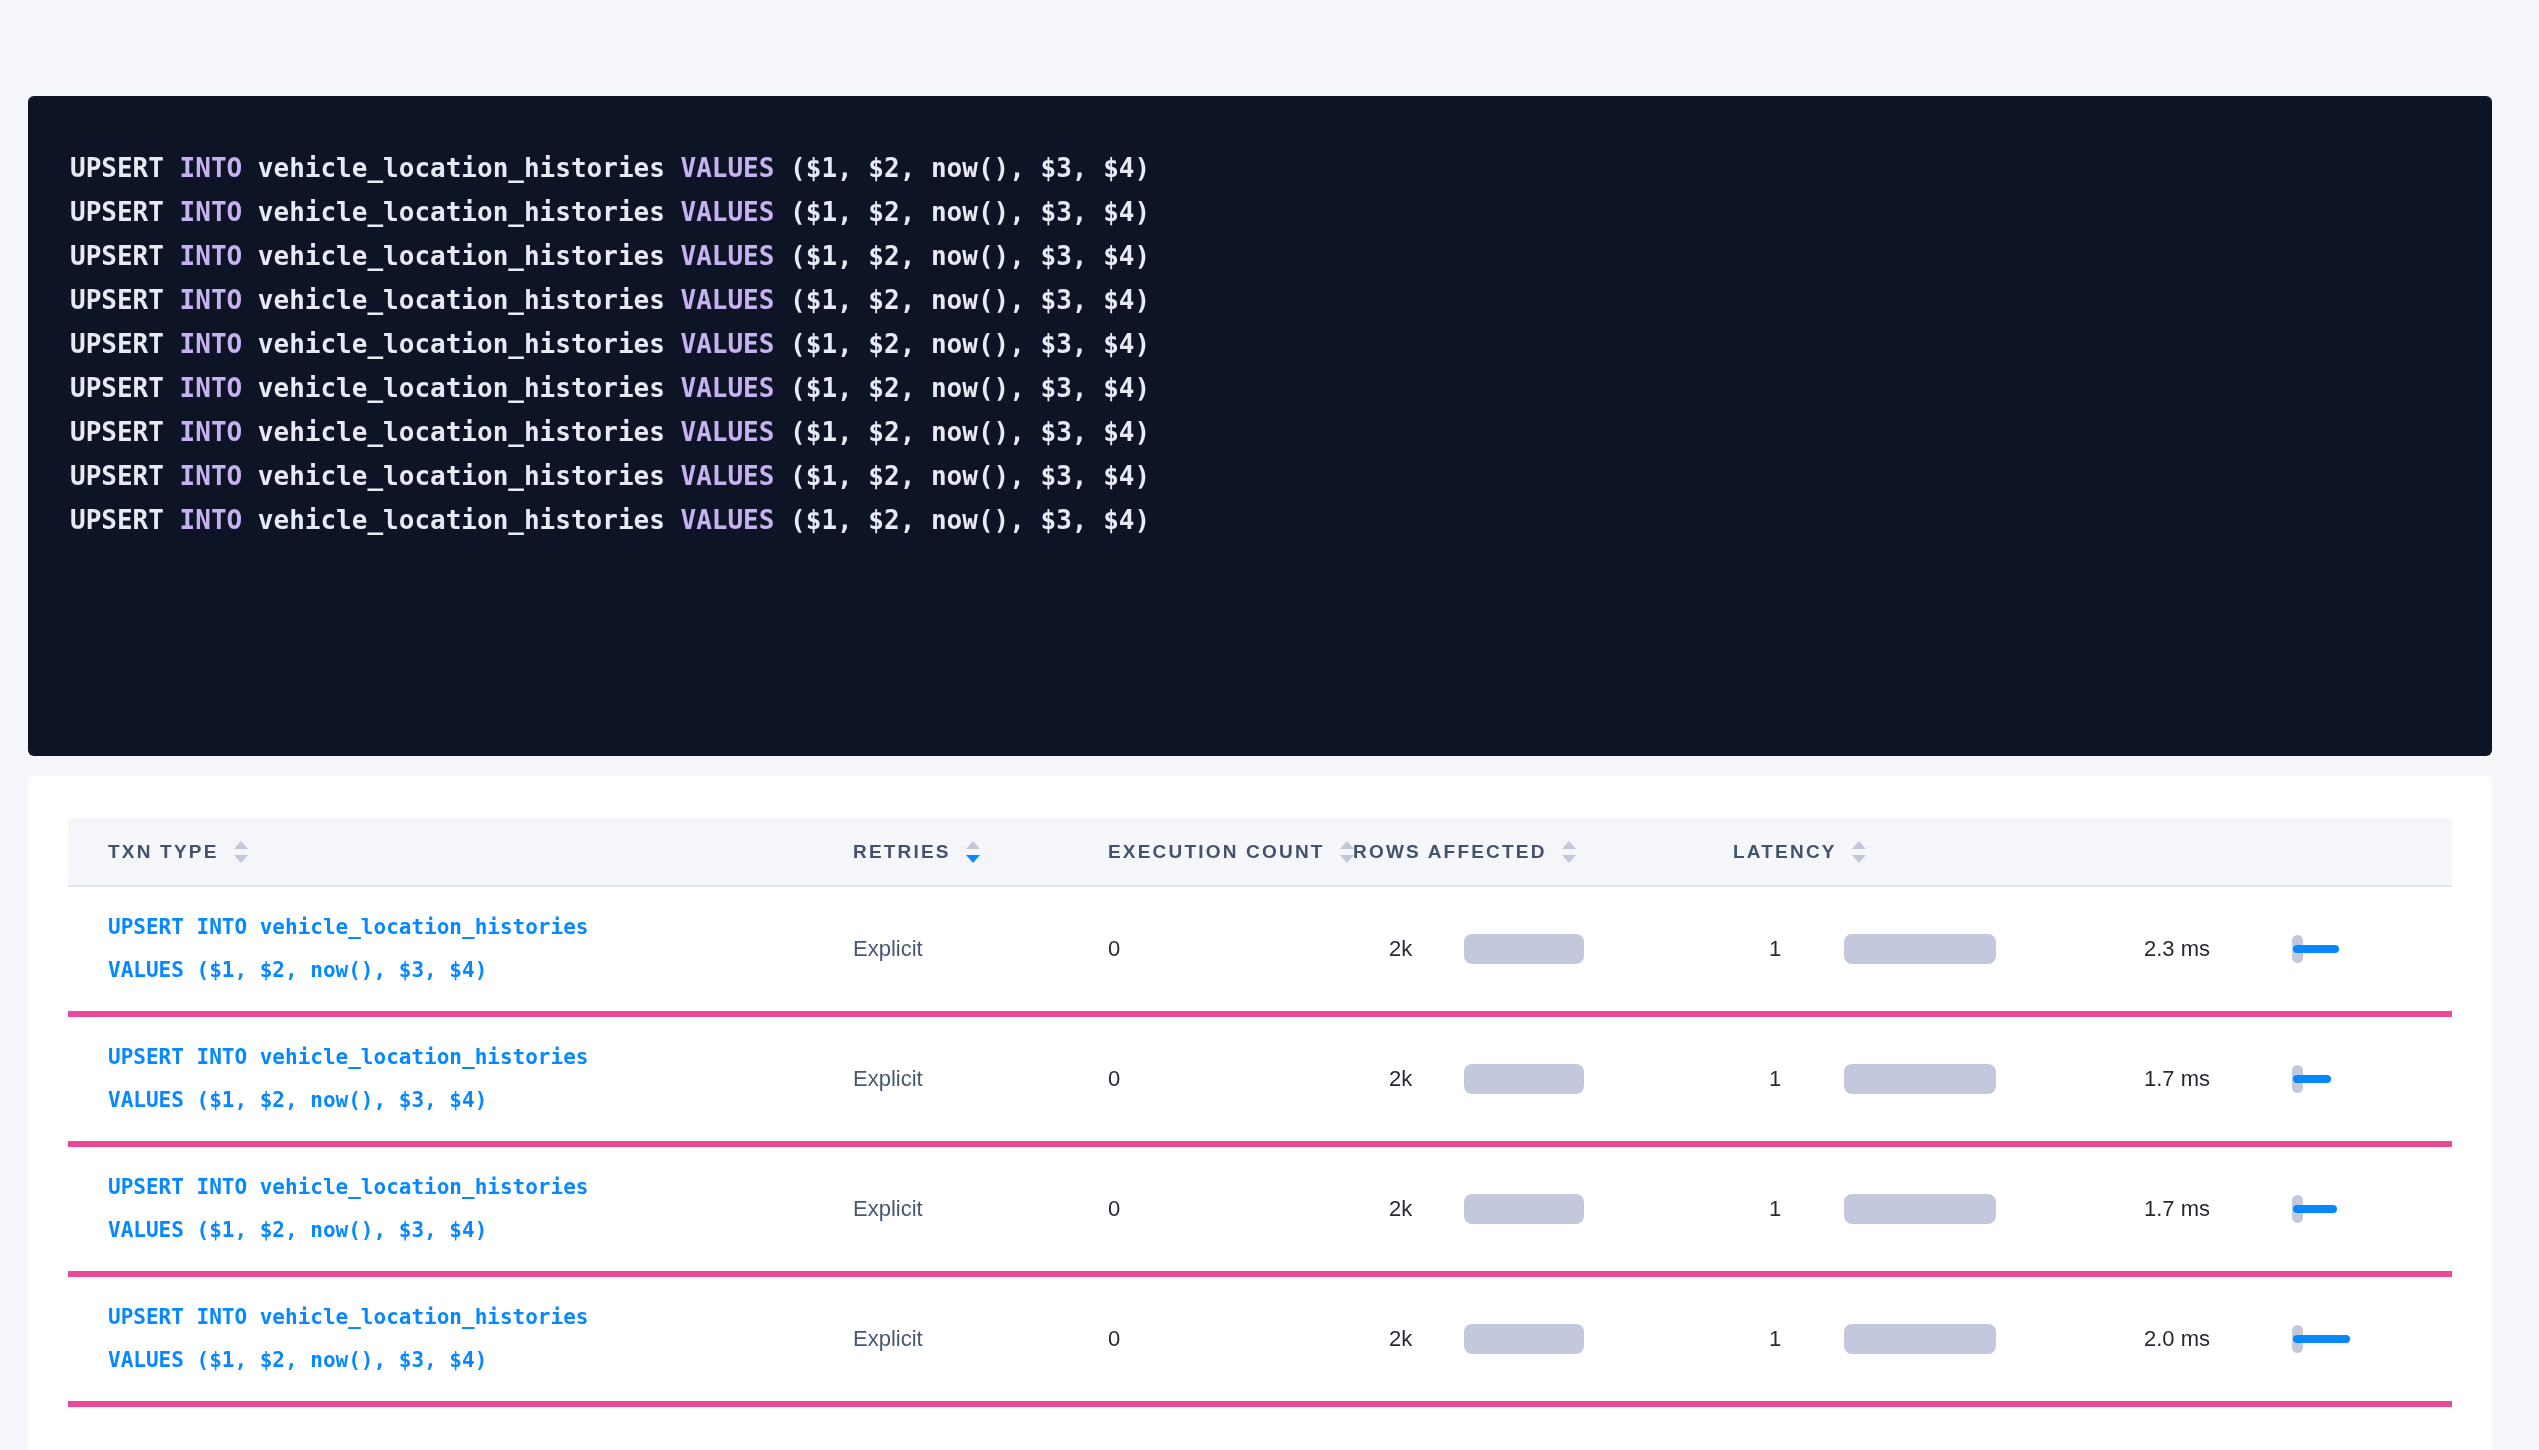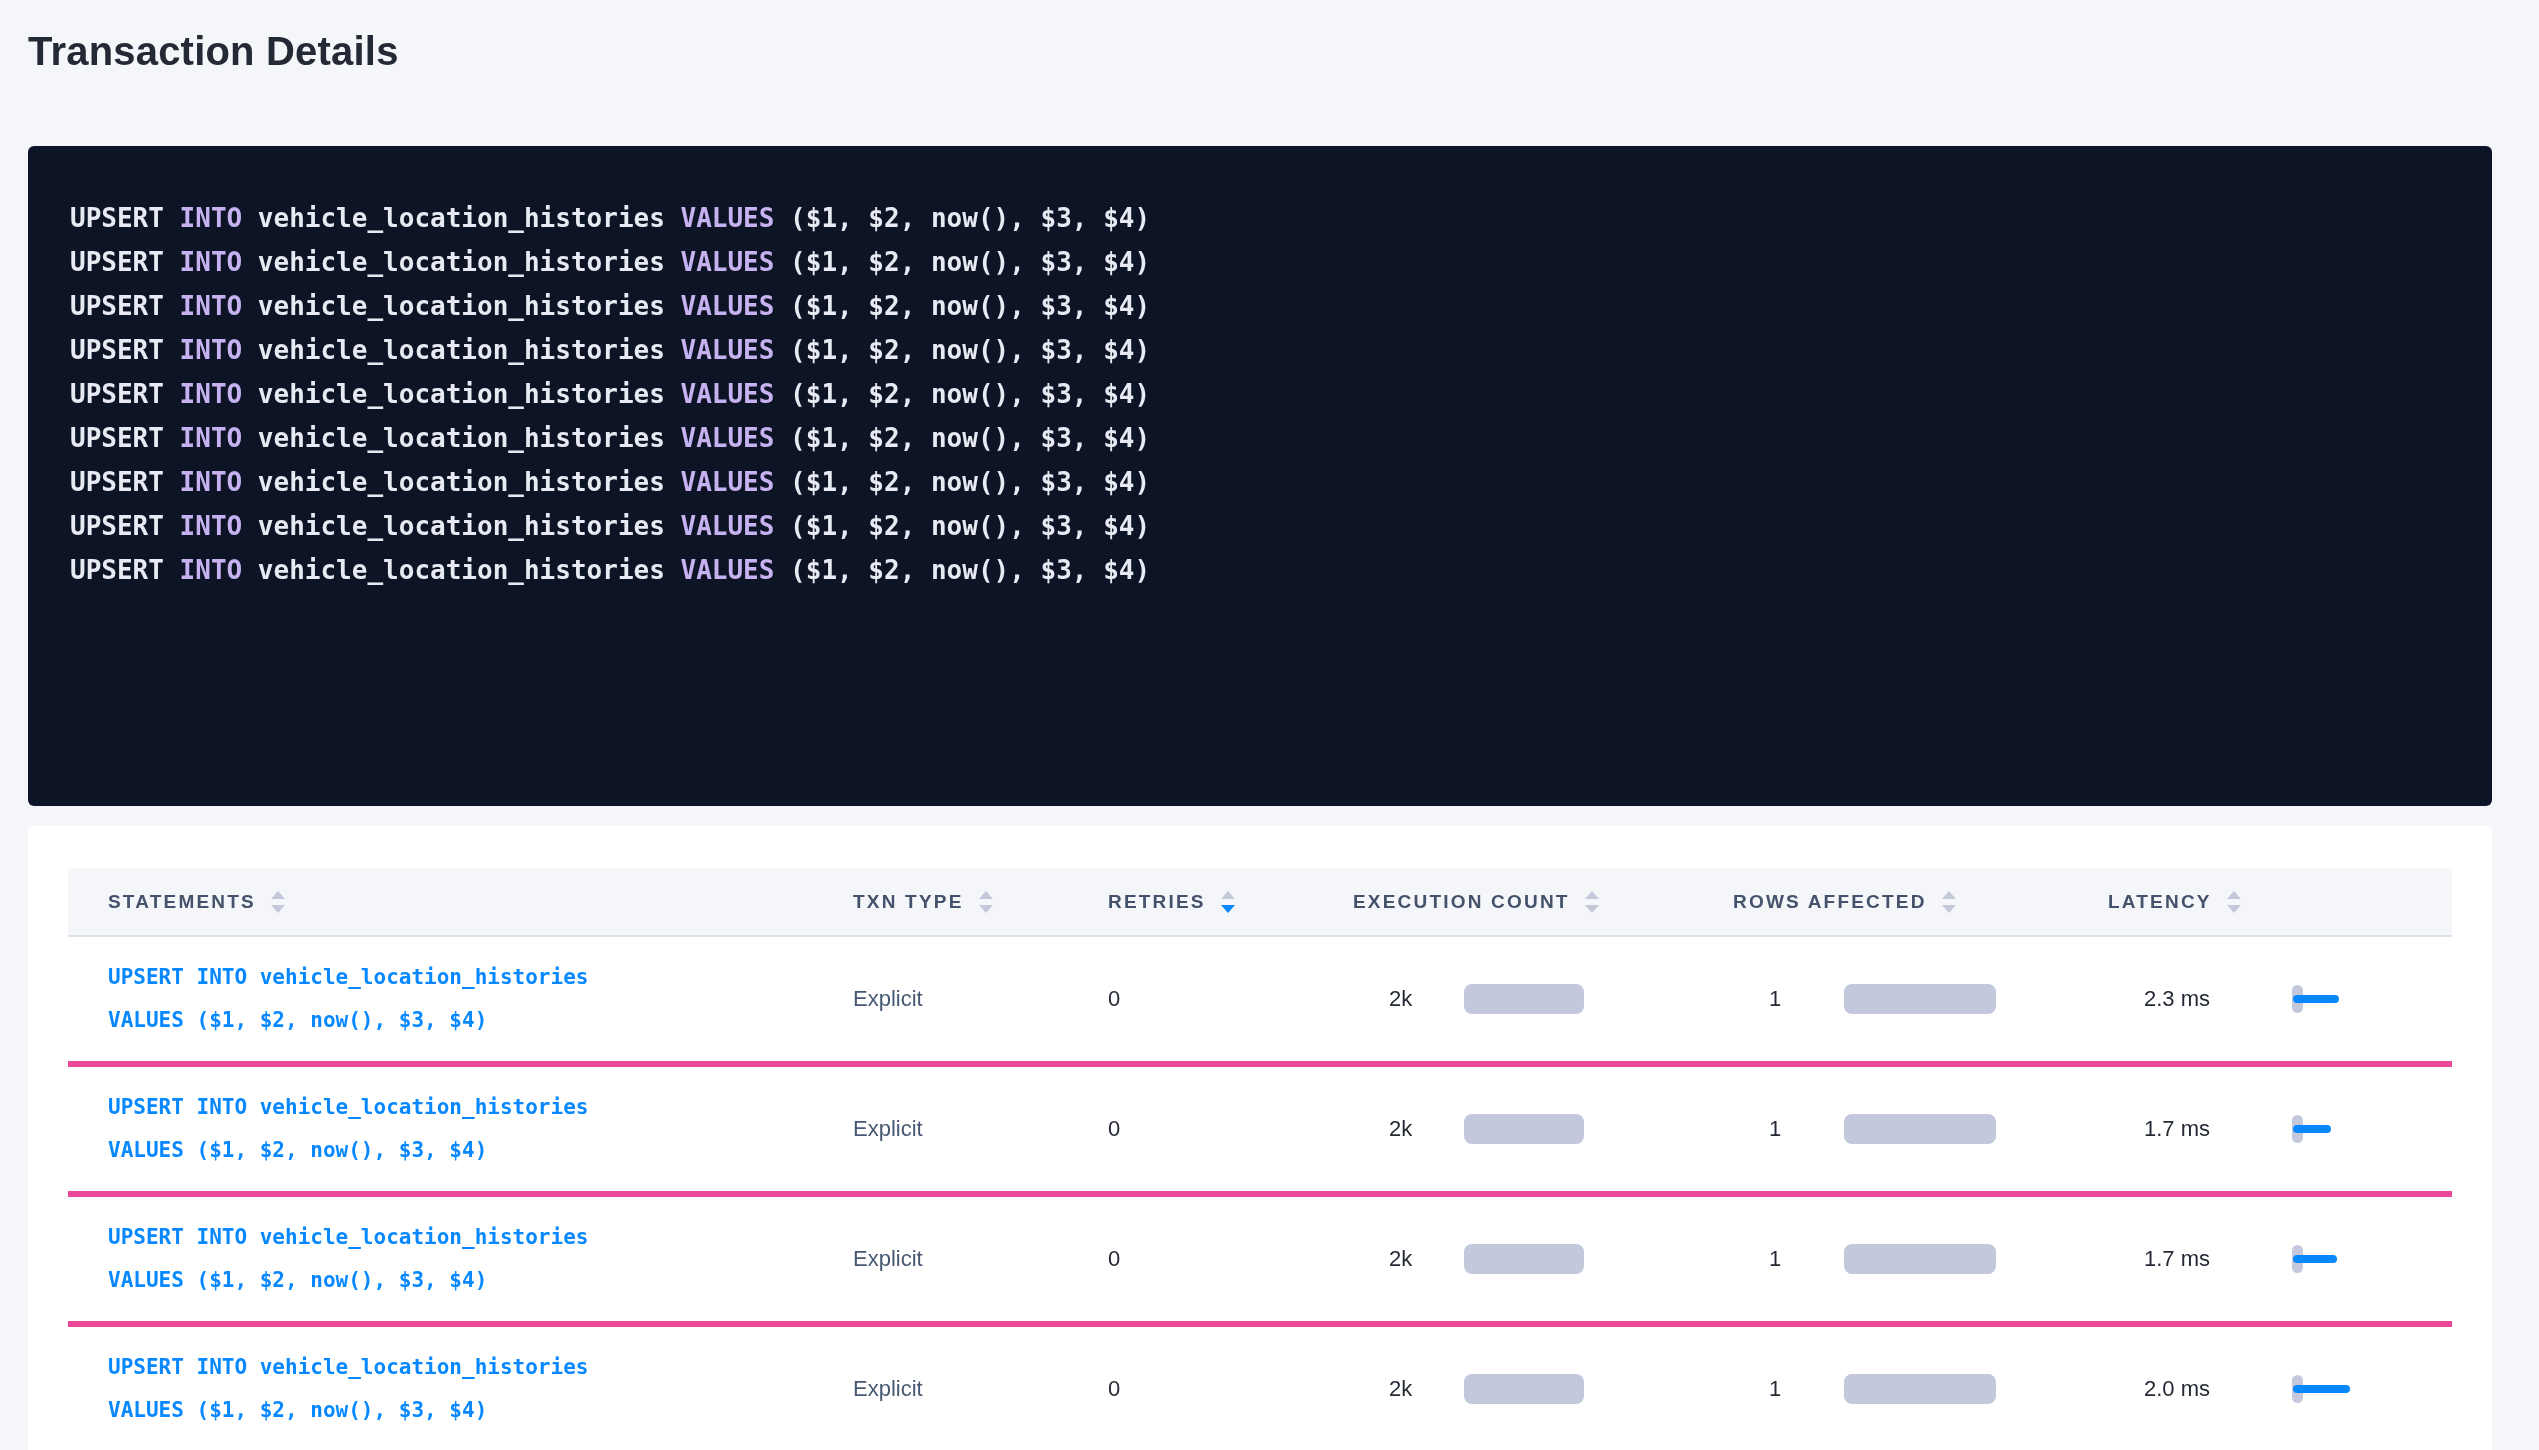--- a/index.html
+++ b/index.html
@@ -79,46 +79,38 @@
   .lat-chart .blue {
     position:absolute; left:1px; top:13px; height:8px;
     border-radius:4px; background:var(--accent);
   }
 </style>
 </head>
 <body>
 
 <div class="page">
 
-  <h1 class="title">Transaction Details</h1>
 
   <section class="code-block" id="codeBlock">
       <div class="code-line"><span class="plain">UPSERT </span><span class="kw">INTO</span><span class="plain"> vehicle_location_histories </span><span class="kw">VALUES</span><span class="plain"> ($1, $2, now(), $3, $4)</span></div>
       <div class="code-line"><span class="plain">UPSERT </span><span class="kw">INTO</span><span class="plain"> vehicle_location_histories </span><span class="kw">VALUES</span><span class="plain"> ($1, $2, now(), $3, $4)</span></div>
       <div class="code-line"><span class="plain">UPSERT </span><span class="kw">INTO</span><span class="plain"> vehicle_location_histories </span><span class="kw">VALUES</span><span class="plain"> ($1, $2, now(), $3, $4)</span></div>
       <div class="code-line"><span class="plain">UPSERT </span><span class="kw">INTO</span><span class="plain"> vehicle_location_histories </span><span class="kw">VALUES</span><span class="plain"> ($1, $2, now(), $3, $4)</span></div>
       <div class="code-line"><span class="plain">UPSERT </span><span class="kw">INTO</span><span class="plain"> vehicle_location_histories </span><span class="kw">VALUES</span><span class="plain"> ($1, $2, now(), $3, $4)</span></div>
       <div class="code-line"><span class="plain">UPSERT </span><span class="kw">INTO</span><span class="plain"> vehicle_location_histories </span><span class="kw">VALUES</span><span class="plain"> ($1, $2, now(), $3, $4)</span></div>
       <div class="code-line"><span class="plain">UPSERT </span><span class="kw">INTO</span><span class="plain"> vehicle_location_histories </span><span class="kw">VALUES</span><span class="plain"> ($1, $2, now(), $3, $4)</span></div>
       <div class="code-line"><span class="plain">UPSERT </span><span class="kw">INTO</span><span class="plain"> vehicle_location_histories </span><span class="kw">VALUES</span><span class="plain"> ($1, $2, now(), $3, $4)</span></div>
       <div class="code-line"><span class="plain">UPSERT </span><span class="kw">INTO</span><span class="plain"> vehicle_location_histories </span><span class="kw">VALUES</span><span class="plain"> ($1, $2, now(), $3, $4)</span></div>
     </section>
 
 
   <section class="card">
     <div>
       <div class="thead" id="thead">
           <div class="th">
-            <span>STATEMENTS</span>
-            <span class="sorter">
-              <span class="arr up"></span>
-              <span class="arr down"></span>
-            </span>
-          </div>
-          <div class="th">
             <span>TXN TYPE</span>
             <span class="sorter">
               <span class="arr up"></span>
               <span class="arr down"></span>
             </span>
           </div>
           <div class="th">
             <span>RETRIES</span>
             <span class="sorter">
               <span class="arr up"></span>

